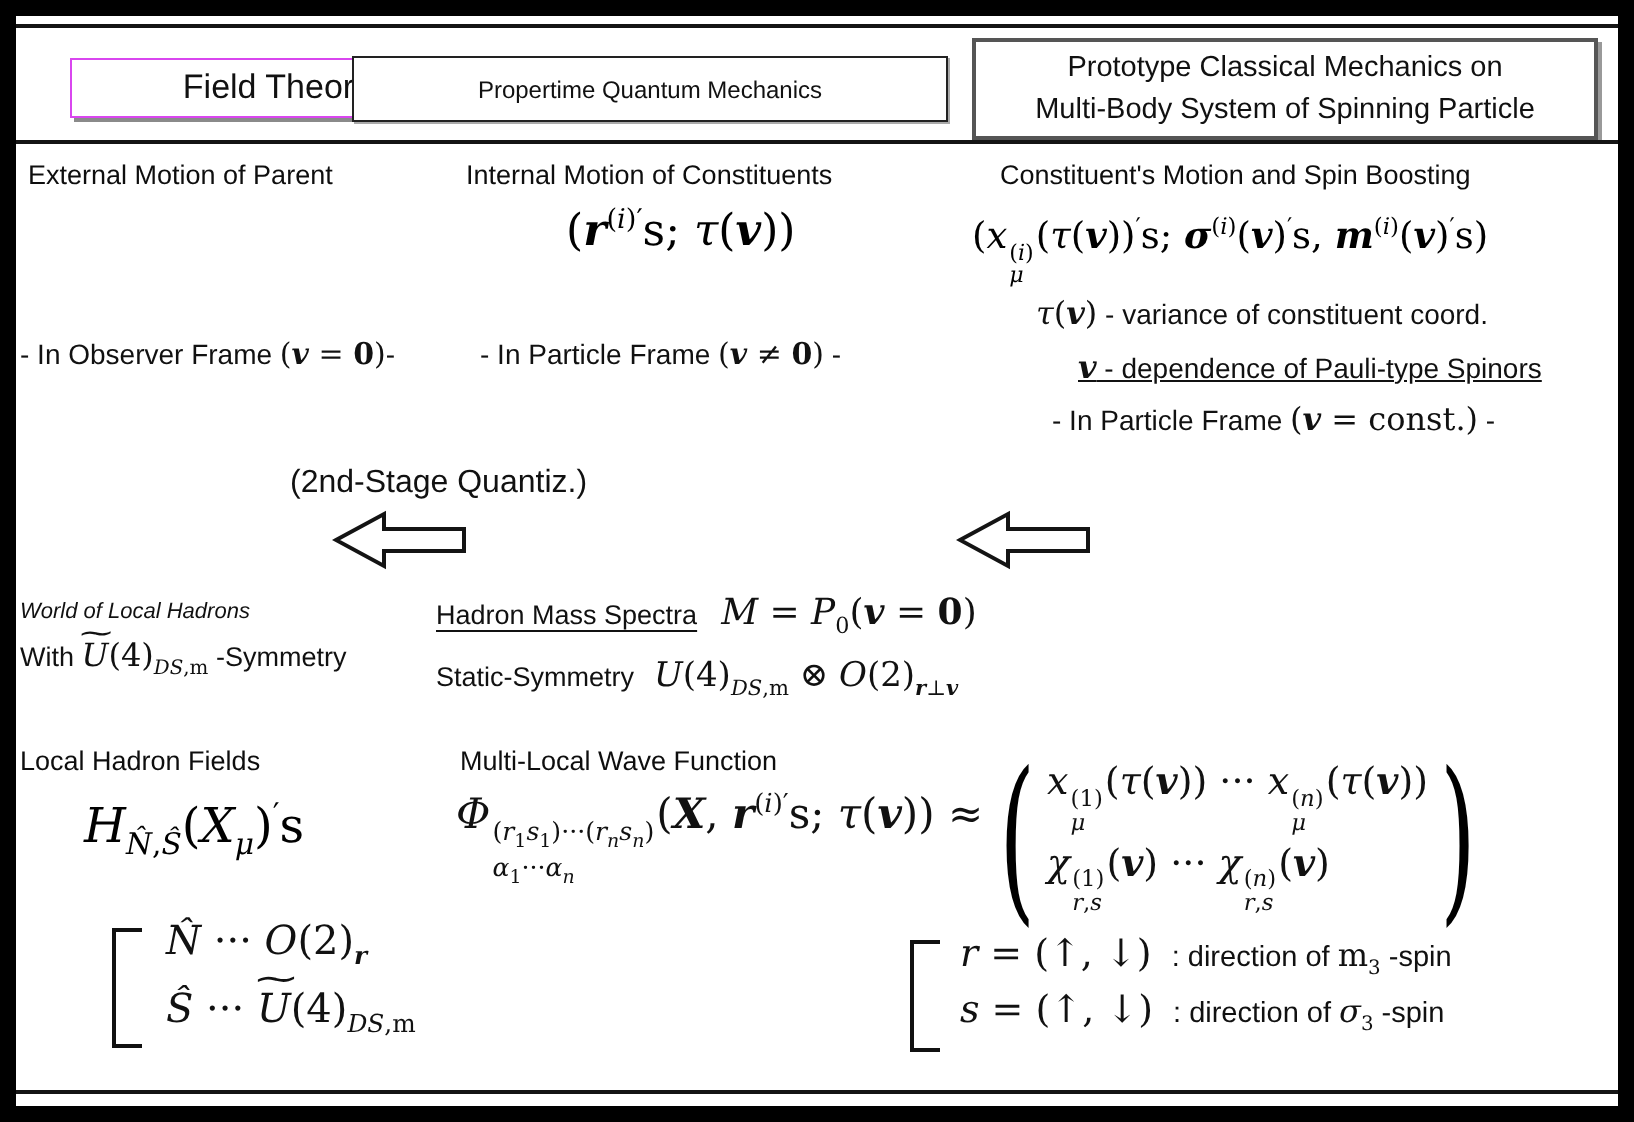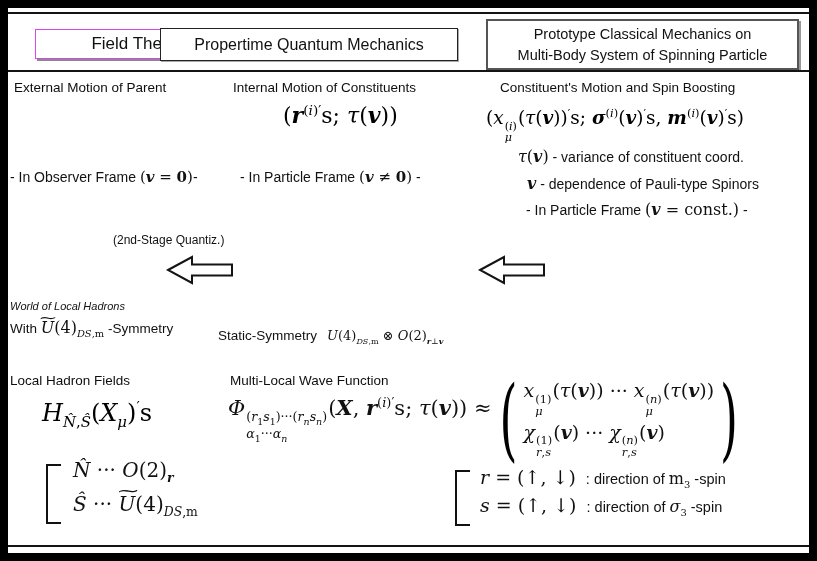--- a/index.html
+++ b/index.html
@@ -11,21 +11,21 @@
   .rule { position:absolute; left:0; width:801px; height:0; border-top:2px solid #141414; }
   #rule-top    { top:4px; }
   #rule-header { top:62px; }
   #rule-bottom { top:537px; }
 
   .hbox {
     position:absolute; display:flex; align-items:center; justify-content:center;
     background:#fff; text-align:center; white-space:nowrap;
   }
   #box-ft    { left:27px;  top:21px; width:117px; height:28px; border:1px solid #d946ef; box-shadow:2px 2px 0 #8a8a8a; font-size:17px;padding-left:44px; }
-  #box-pqm   { left:152px; top:20px; width:296px; height:31px; border:1px solid #222; box-shadow:1px 1px 0 #aaa; font-size:16px; }
+  #box-pqm   { left:168px; top:20px; width:296px; height:31px; border:1px solid #222; box-shadow:1px 1px 0 #aaa; font-size:12px; }
   #box-proto { left:478px; top:11px; width:309px; height:47px; border:2px solid #555; box-shadow:2px 2px 0 #999; font-size:14.5px; line-height:1.4; flex-direction:column; }
 
   .lbl { position:absolute; font-size:13.5px; white-space:nowrap; color:#0e0e0e; }
   #lbl-ext { left:6px;   top:72px; }
   #lbl-int { left:225px; top:72px; }
   #lbl-con { left:492px; top:72px; }
 
   .m, .formula { font-family:"DejaVu Serif","Liberation Serif",serif; }
   .formula { position:absolute; white-space:nowrap; color:#000; }
   #f1 { left:22px;  top:94px;  font-size:22px; }
@@ -33,42 +33,42 @@
   #f3 { left:478px; top:98px;  font-size:18.5px; }
 
   .note { position:absolute; font-size:14px; white-space:nowrap; }
   .note .m { font-size:15px; }
   #note1 { left:2px;   top:160px; }
   #note2 { left:232px; top:160px; }
 
   .rnote { position:absolute; font-size:14px; white-space:nowrap; }
   .rnote .m { font-size:16px; }
   #rnote1 { left:510px; top:139px; }
-  #rnote2 { left:519px; top:166px; }
+  #rnote2 { left:531px; top:166px;text-decoration:underline; }
   #rnote3 { left:518px; top:192px; }
 
-  .qlbl { position:absolute; font-size:12px; white-space:nowrap; }
+  .qlbl { position:absolute; font-size:16px; white-space:nowrap;margin-left:32px; }
   #q2 { left:105px; top:225px; }
   #q1 { left:428px; top:225px; }
   .arrow { position:absolute; }
   #arrow2 { left:158px; top:246px; }
   #arrow1 { left:470px; top:246px; }
   .arrow polygon { fill:#fff; stroke:#141414; stroke-width:2; stroke-linejoin:miter; }
 
   #world1 { left:2px; top:292px; position:absolute; font-size:11px; white-space:nowrap;font-style:italic; }
   #world2 { left:2px; top:310px; position:absolute; font-size:13.5px; white-space:nowrap; }
   #world2 .m { font-size:16px; }
 
   .labeled-line { position:absolute; display:flex; align-items:baseline; white-space:nowrap; }
   #hms    { left:210px; top:288px; gap:12px; }
   #hms    .lab { font-size:13.5px; text-decoration:underline; text-underline-offset:3px; }
   #hms    .formula-inline { font-size:18px; }
   #static { left:210px; top:320px; gap:10px; }
   #static .lab { font-size:13.5px; }
-  #static .formula-inline { font-size:13px; }
+  #static .formula-inline { font-size:17px; }
   .formula-inline { font-family:"DejaVu Serif","Liberation Serif",serif; position:static; }
 
   #lhf-label  { left:2px;   top:365px; }
   #mlwf-label { left:222px; top:365px; }
   #h-formula  { left:34px;  top:390px; font-size:24px; }
 
   #wave-row { position:absolute; left:220px; top:360px; height:102px; display:flex; align-items:center; white-space:nowrap; }
   #phi { font-size:21px; font-family:"DejaVu Serif","Liberation Serif",serif; }
   .matrix { display:flex; align-items:center; margin-left:8px; }
   .paren { font-size:46px; transform:scaleY(1.95); display:inline-block; font-family:"DejaVu Serif",serif; color:#000; }
@@ -77,21 +77,21 @@
   sub { font-size:62%; }
   sup { font-size:62%; }
   .sk { display:inline-flex; flex-direction:column; align-items:flex-start; vertical-align:-0.5em; line-height:1.05; font-size:60%; margin:0 1px; }
   .sk .su, .sk .sb { display:block; }
   .sk sub { font-size:75%; }
   .tw { position:relative; display:inline-block; }
   .tw .tld { position:absolute; left:56%; top:-0.68em; transform:translateX(-50%) scaleX(1.7); font-size:0.85em; font-style:normal; }
 
   .legend { position:absolute; display:flex; }
   .lbracket { box-sizing:border-box; width:15px; border-left:2.5px solid #111; border-top:2.5px solid #111; border-bottom:2.5px solid #111; }
-  #blc { left:38px; top:450px; }
+  #blc { left:48px; top:450px; }
   #blc .lbracket { height:60px; margin-top:6px; margin-right:12px; }
   #blc .lines { display:flex; flex-direction:column; gap:7px; font-size:20px; font-family:"DejaVu Serif","Liberation Serif",serif; white-space:nowrap; }
   #brc { left:447px; top:458px; }
   #brc .lbracket { height:56px; margin-top:4px; margin-right:10px; }
   #brc .lines { display:flex; flex-direction:column; gap:4px; }
   .brc-line { display:flex; align-items:baseline; gap:10px; white-space:nowrap; }
   .brc-math { font-family:"DejaVu Serif","Liberation Serif",serif; font-size:19px; }
   .brc-text { font-size:14.5px; }
   .brc-text .m { font-size:16px; }
 </style>
@@ -137,20 +137,24 @@
   <svg id="arrow2" class="arrow" width="68" height="32" viewBox="0 0 68 32">
     <polygon points="2,16 26,3 26,10.5 66,10.5 66,21.5 26,21.5 26,29"></polygon>
   </svg>
   <svg id="arrow1" class="arrow" width="68" height="32" viewBox="0 0 68 32">
     <polygon points="2,16 26,3 26,10.5 66,10.5 66,21.5 26,21.5 26,29"></polygon>
   </svg>
 
   <div id="world1">World of Local Hadrons</div>
   <div id="world2">With <span class="m"><span class="tw"><span class="tld">~</span><i>U</i></span>(4)<sub><i>DS</i>,m</sub></span> -Symmetry</div>
 
+  <div class="labeled-line" id="hms">
+    <span class="lab">Hadron Mass Spectra</span>
+    <span class="formula-inline"><i>M</i> = <i>P</i><sub>0</sub>(<b><i>v</i></b> = <b>0</b>)</span>
+  </div>
   <div class="labeled-line" id="static">
     <span class="lab">Static-Symmetry</span>
     <span class="formula-inline"><i>U</i>(4)<sub><i>DS</i>,m</sub> ⊗ <i>O</i>(2)<sub><b><i>r</i></b>⊥<b><i>v</i></b></sub></span>
   </div>
 
   <div class="lbl" id="lhf-label">Local Hadron Fields</div>
   <div class="formula" id="h-formula"><i>H</i><sub><i>N̂</i>,<i>Ŝ</i></sub>(<i>X</i><sub><i>μ</i></sub>)<sup>′</sup>s</div>
   <div class="lbl" id="mlwf-label">Multi-Local Wave Function</div>
 
   <div id="wave-row">

